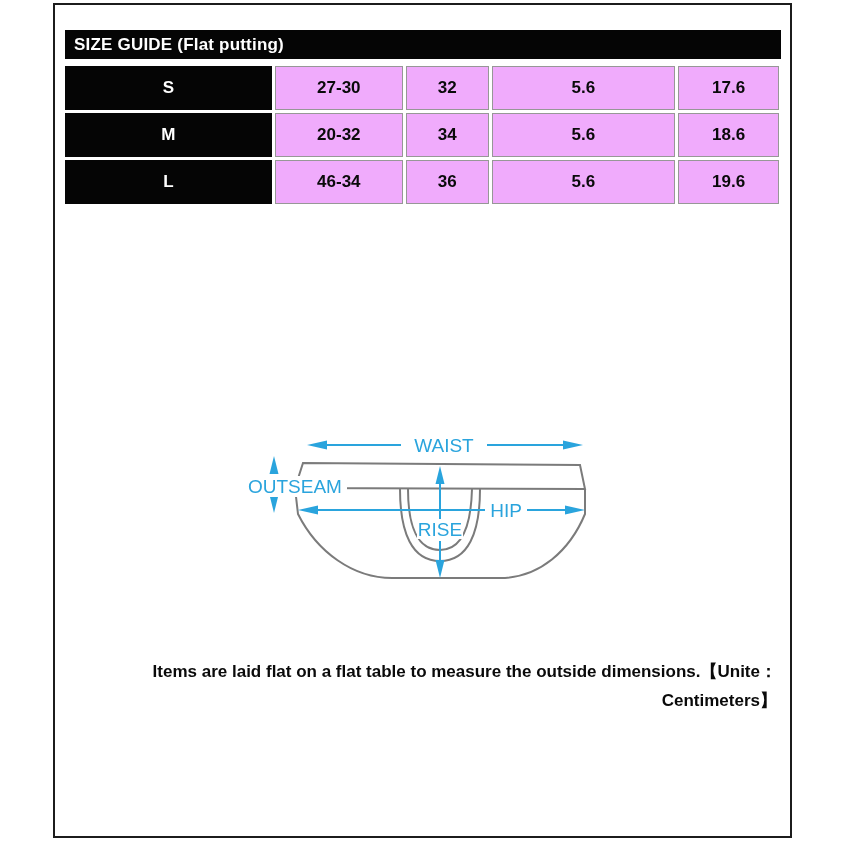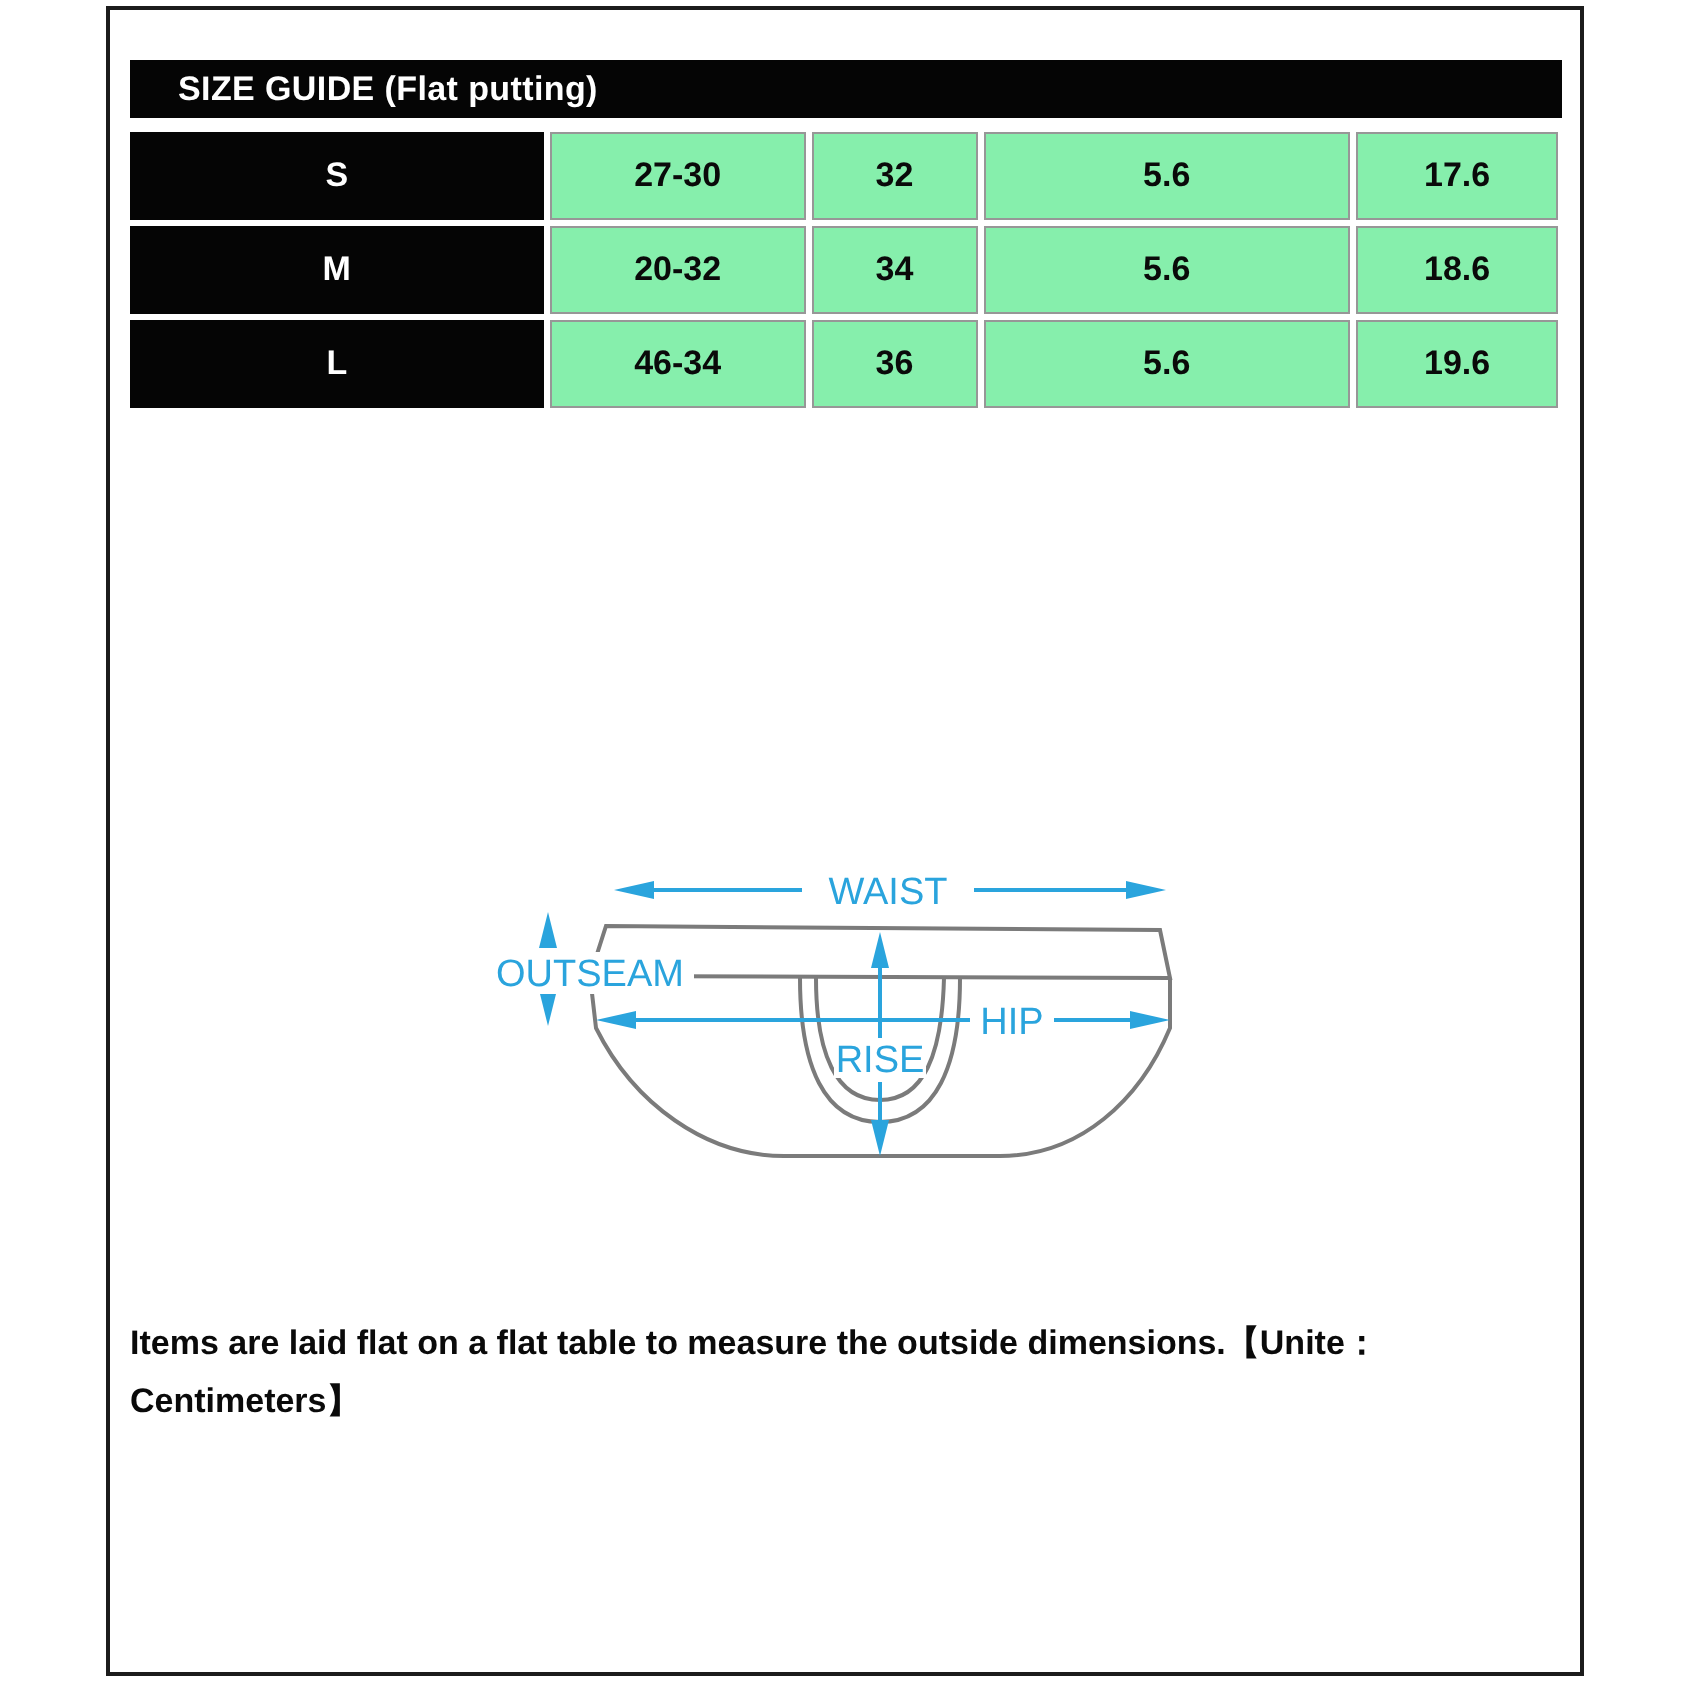--- a/index.html
+++ b/index.html
@@ -19,48 +19,48 @@
     background: #fff;
   }
 
   .title-bar {
     position: absolute; left: 65px; top: 30px;
     width: 716px; height: 29px;
     background: #050505;
     color: #fff;
     font-size: 17px; font-weight: bold;
     line-height: 29px;
-    padding-left: 24px;
+    padding-left: 9px;
     letter-spacing: 0.2px;
   }
 
   table.size-chart {
     position: absolute; left: 62px; top: 63px;
     width: 720px;
     border-collapse: separate;
     border-spacing: 3px;
     table-layout: fixed;
   }
   table.size-chart th, table.size-chart td {
     text-align: center; vertical-align: middle;
     font-weight: bold; font-size: 17px;
   }
   table.size-chart .dark { background: #050505; color: #ffffff; }
-  table.size-chart .light { background: #86efac; color: #0a0a0a; border: 1px solid #979797; }
+  table.size-chart .light { background: #f0abfc; color: #0a0a0a; border: 1px solid #979797; }
   tr.hdr th { height: 68px; line-height: 1.3; }
   tr.datarow td, tr.datarow th { height: 44px; }
 
   .notes {
     position: absolute; left: 65px; top: 658px;
     width: 712px;
     font-size: 17px; font-weight: bold;
     color: #0a0a0a;
     line-height: 28.5px;
   }
-  .notes p { margin: 0; }
+  .notes p { margin: 0; text-align: right; }
 
   svg.diagram { position: absolute; left: 245px; top: 430px; width: 360px; height: 172px; overflow: visible; }
   svg.diagram text {
     font-family: "Liberation Sans", sans-serif;
     font-size: 19px;
     fill: #2aa4dd;
   }
 </style>
 </head>
 <body>

